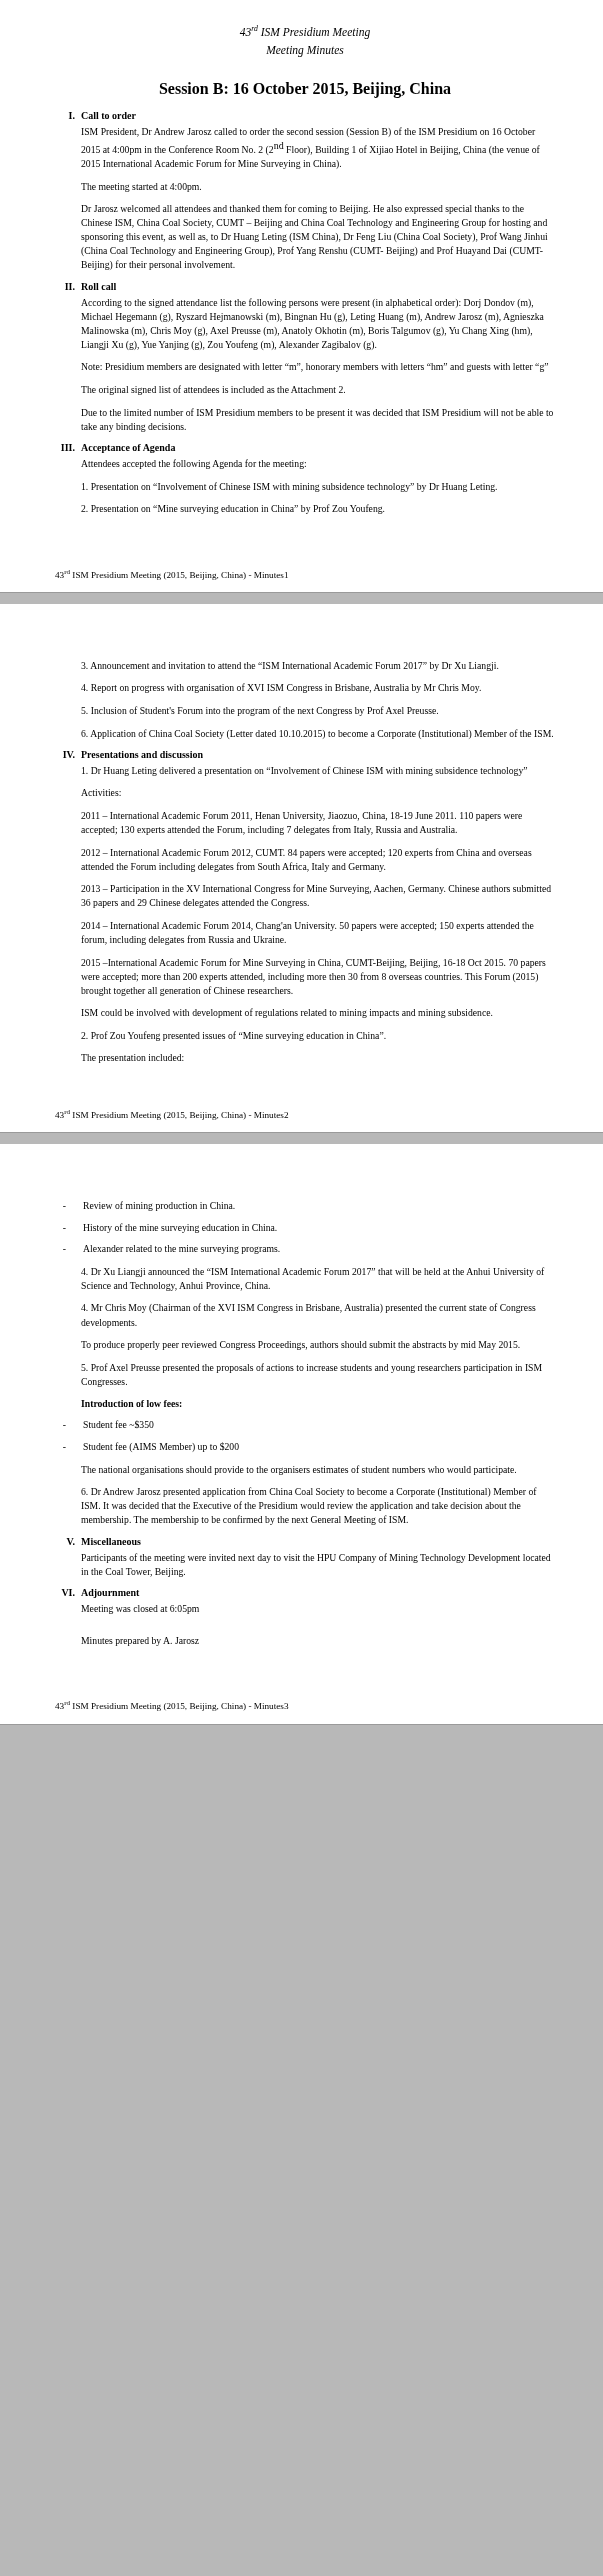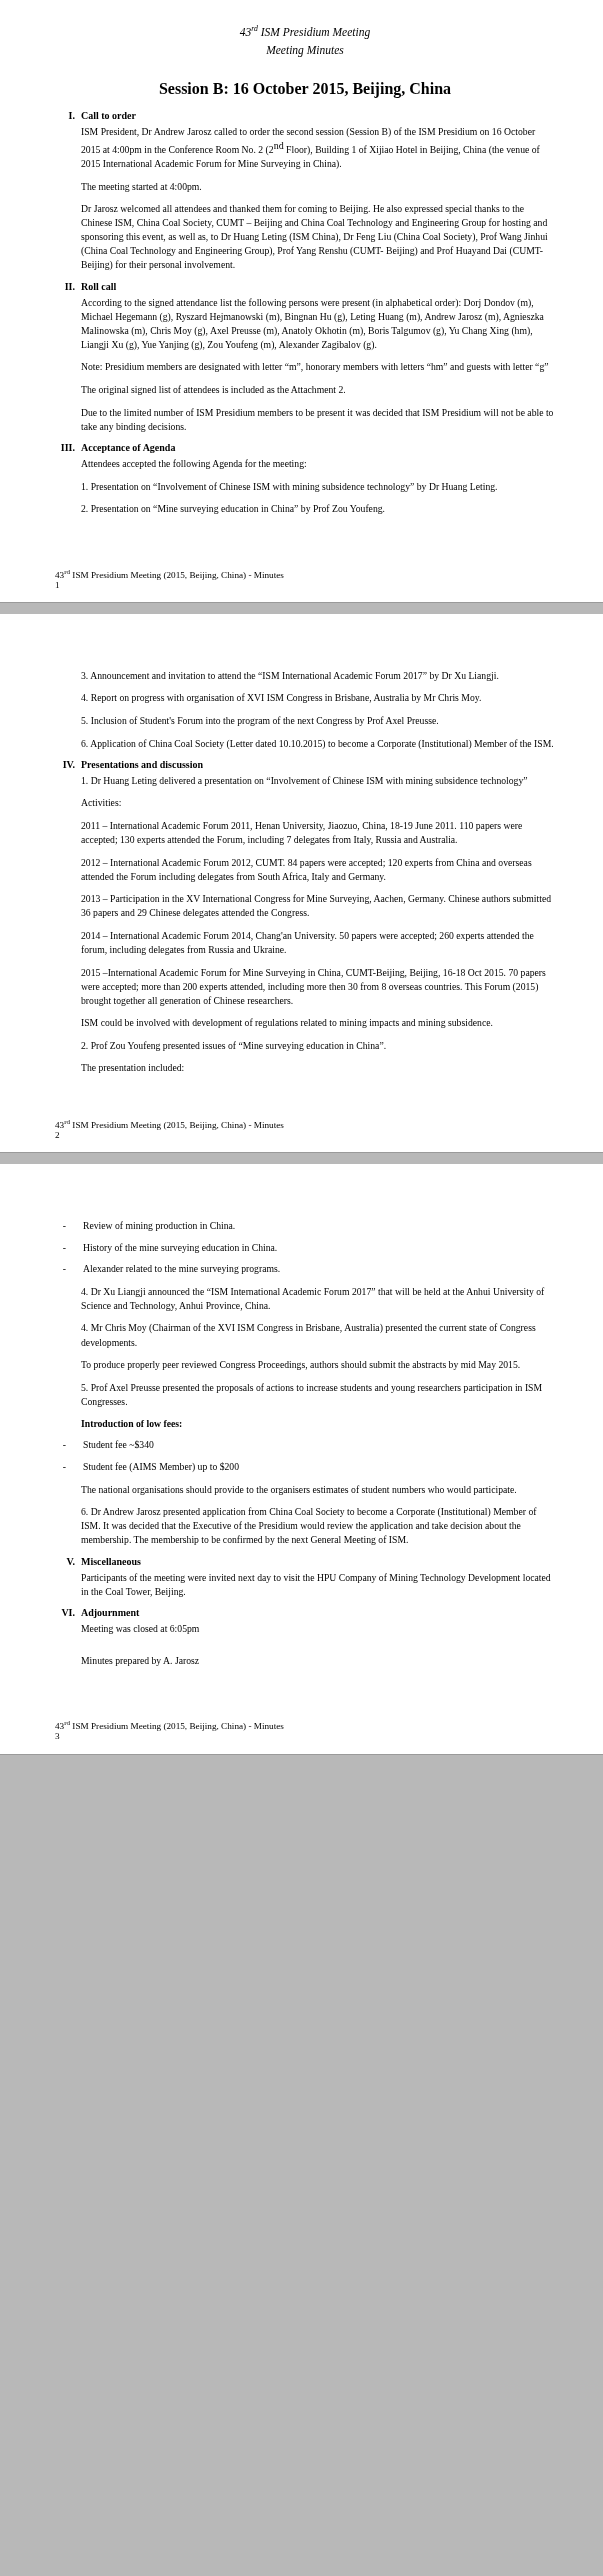--- a/index.html
+++ b/index.html
@@ -102,21 +102,20 @@
     left: 7.7px;
     top: 0;
   }
   .footer {
     margin-top: 23px;
     padding-top: 1.5px;
     font-size: 9.2px;
     display: flex;
     justify-content: flex-start;
     align-items: baseline;
-    flex-direction: column;
   }
   .footer .fnote sup { font-size: 7px; vertical-align: super; }
   .footer .pnum { font-size: 9.2px; }
   .spacer-lg { height: 35px; }
   .spacer-md { height: 18.5px; }
   .spacer-sm { height: 9.2px; }
 </style>
 </head>
 <body>
 
@@ -195,21 +194,21 @@
         <div class="sec-head">
           <span class="sec-num">IV.</span>
           <span>Presentations and discussion</span>
         </div>
         <div class="body-block">
           <p class="para">1. Dr Huang Leting delivered a presentation on “Involvement of Chinese ISM with mining subsidence technology”</p>
           <p class="para">Activities:</p>
           <p class="para">2011 – International Academic Forum 2011, Henan University, Jiaozuo, China, 18-19 June 2011. 110 papers were accepted; 130 experts attended the Forum, including 7 delegates from Italy, Russia and Australia.</p>
           <p class="para">2012 – International Academic Forum 2012, CUMT. 84 papers were accepted; 120 experts from China and overseas attended the Forum including delegates from South Africa, Italy and Germany.</p>
           <p class="para">2013 – Participation in the XV International Congress for Mine Surveying, Aachen, Germany. Chinese authors submitted 36 papers and 29 Chinese delegates attended the Congress.</p>
-          <p class="para">2014 – International Academic Forum 2014, Chang'an University. 50 papers were accepted; 260 experts attended the forum, including delegates from Russia and Ukraine.</p>
+          <p class="para">2014 – International Academic Forum 2014, Chang'an University. 50 papers were accepted; 150 experts attended the forum, including delegates from Russia and Ukraine.</p>
           <p class="para">2015 –International Academic Forum for Mine Surveying in China, CUMT-Beijing, Beijing, 16-18 Oct 2015. 70 papers were accepted; more than 200 experts attended, including more then 30 from 8 overseas countries. This Forum (2015) brought together all generation of Chinese researchers.</p>
           <p class="para">ISM could be involved with development of regulations related to mining impacts and mining subsidence.</p>
           <p class="para">2. Prof Zou Youfeng presented issues of “Mine surveying education in China”.</p>
           <p class="para">The presentation included:</p>
         </div>
       </div>
 
       <div class="spacer-sm"></div>
 
       <div class="footer">
@@ -233,21 +232,21 @@
 
       <div class="body-block">
         <p class="para">4. Dr Xu Liangji announced the “ISM International Academic Forum 2017” that will be held at the Anhui University of Science and Technology, Anhui Province, China.</p>
         <p class="para">4. Mr Chris Moy (Chairman of the XVI ISM Congress in Brisbane, Australia) presented the current state of Congress developments.</p>
         <p class="para">To produce properly peer reviewed Congress Proceedings, authors should submit the abstracts by mid May 2015.</p>
         <p class="para">5. Prof Axel Preusse presented the proposals of actions to increase students and young researchers participation in ISM Congresses.</p>
         <p class="para tight">Introduction of low fees:</p>
       </div>
 
       <ul class="bullets">
-        <li><span class="dash">-</span><span>Student fee ~$340</span></li>
+        <li><span class="dash">-</span><span>Student fee ~$350</span></li>
         <li><span class="dash">-</span><span>Student fee (AIMS Member) up to $200</span></li>
       </ul>
 
       <div class="body-block">
         <p class="para">The national organisations should provide to the organisers estimates of student numbers who would participate.</p>
         <p class="para">6. Dr Andrew Jarosz presented application from China Coal Society to become a Corporate (Institutional) Member of ISM. It was decided that the Executive of the Presidium would review the application and take decision about the membership. The membership to be confirmed by the next General Meeting of ISM.</p>
       </div>
 
       <div class="sec">
         <div class="sec-head">

